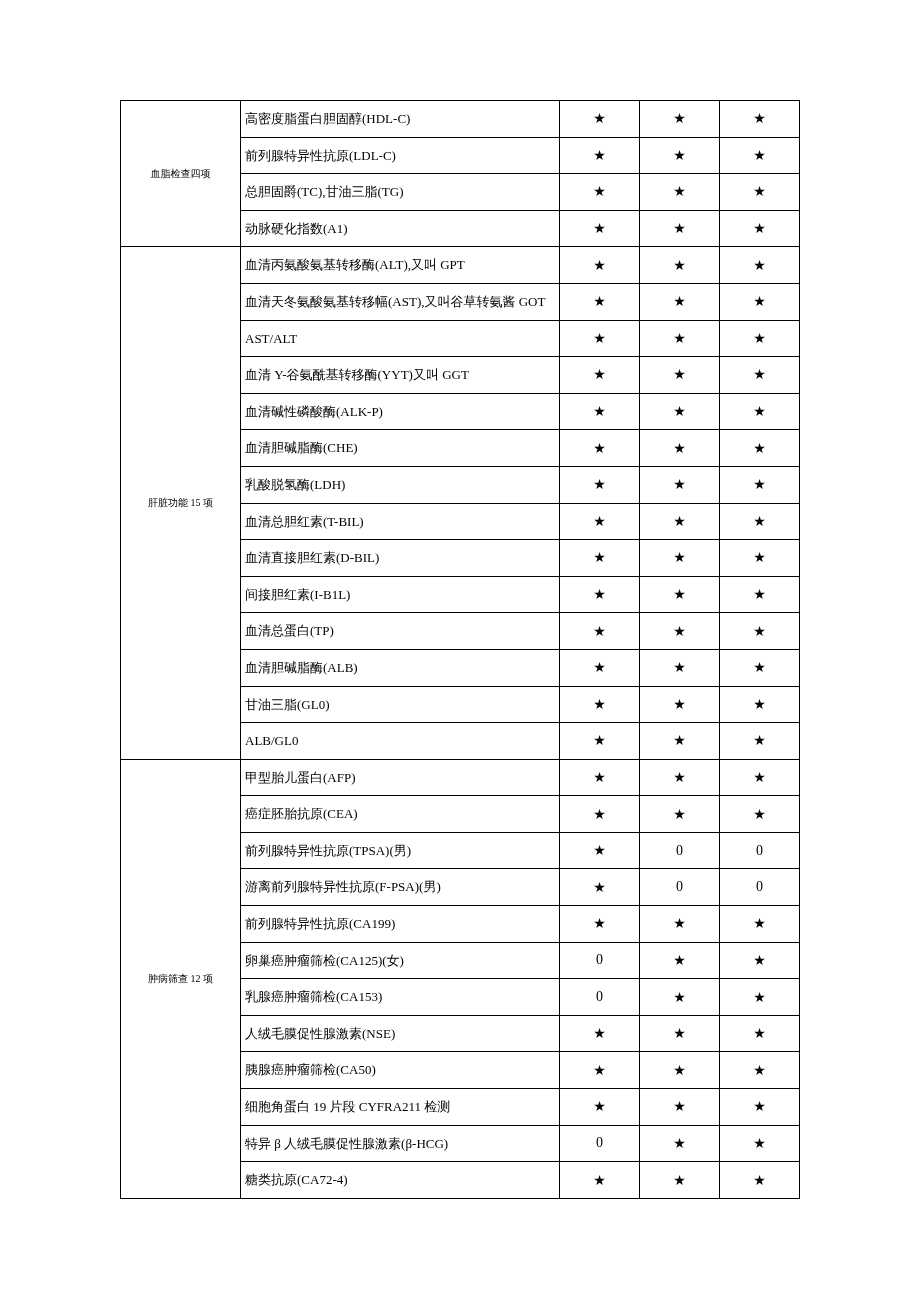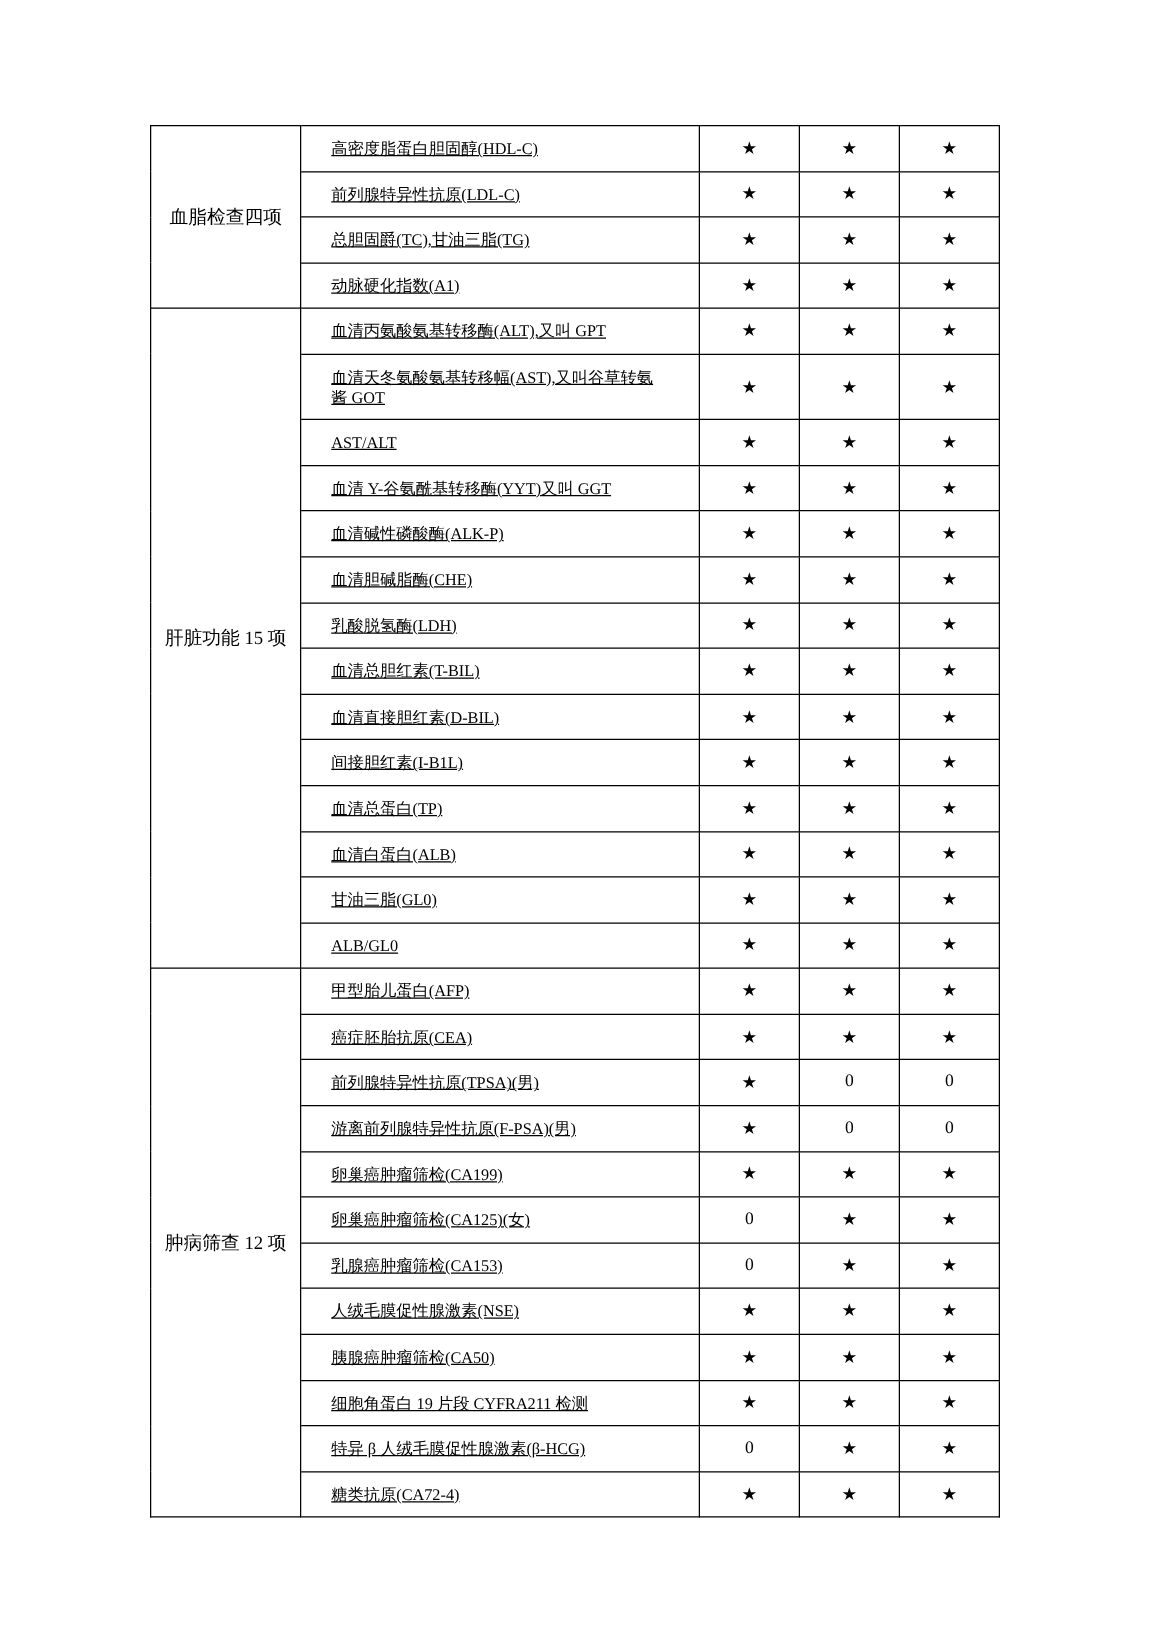--- a/index.html
+++ b/index.html
@@ -21,27 +21,26 @@
     table-layout: fixed;
   }
   td {
     border: 1px solid #000;
     padding: 0;
     vertical-align: middle;
   }
   td.cat {
     width: 120px;
     text-align: center;
-    font-size: 15px;
+    font-size: 10px;
   }
   td.item {
-    padding: 10px 24px;
+    padding: 10px 4px;
     font-size: 13px;
     line-height: 1.2;
-    text-decoration: underline;
   }
   td.mark {
     width: 80px;
     text-align: center;
     font-size: 14px;
   }
 </style>
 </head>
 <body>
 
@@ -141,21 +140,21 @@
           <td class="mark">★</td>
           <td class="mark">★</td>
         </tr>
         <tr>
           <td class="item">血清总蛋白(TP)</td>
           <td class="mark">★</td>
           <td class="mark">★</td>
           <td class="mark">★</td>
         </tr>
         <tr>
-          <td class="item">血清白蛋白(ALB)</td>
+          <td class="item">血清胆碱脂酶(ALB)</td>
           <td class="mark">★</td>
           <td class="mark">★</td>
           <td class="mark">★</td>
         </tr>
         <tr>
           <td class="item">甘油三脂(GL0)</td>
           <td class="mark">★</td>
           <td class="mark">★</td>
           <td class="mark">★</td>
         </tr>
@@ -184,21 +183,21 @@
           <td class="mark">0</td>
           <td class="mark">0</td>
         </tr>
         <tr>
           <td class="item">游离前列腺特异性抗原(F-PSA)(男)</td>
           <td class="mark">★</td>
           <td class="mark">0</td>
           <td class="mark">0</td>
         </tr>
         <tr>
-          <td class="item">卵巢癌肿瘤筛检(CA199)</td>
+          <td class="item">前列腺特异性抗原(CA199)</td>
           <td class="mark">★</td>
           <td class="mark">★</td>
           <td class="mark">★</td>
         </tr>
         <tr>
           <td class="item">卵巢癌肿瘤筛检(CA125)(女)</td>
           <td class="mark">0</td>
           <td class="mark">★</td>
           <td class="mark">★</td>
         </tr>

